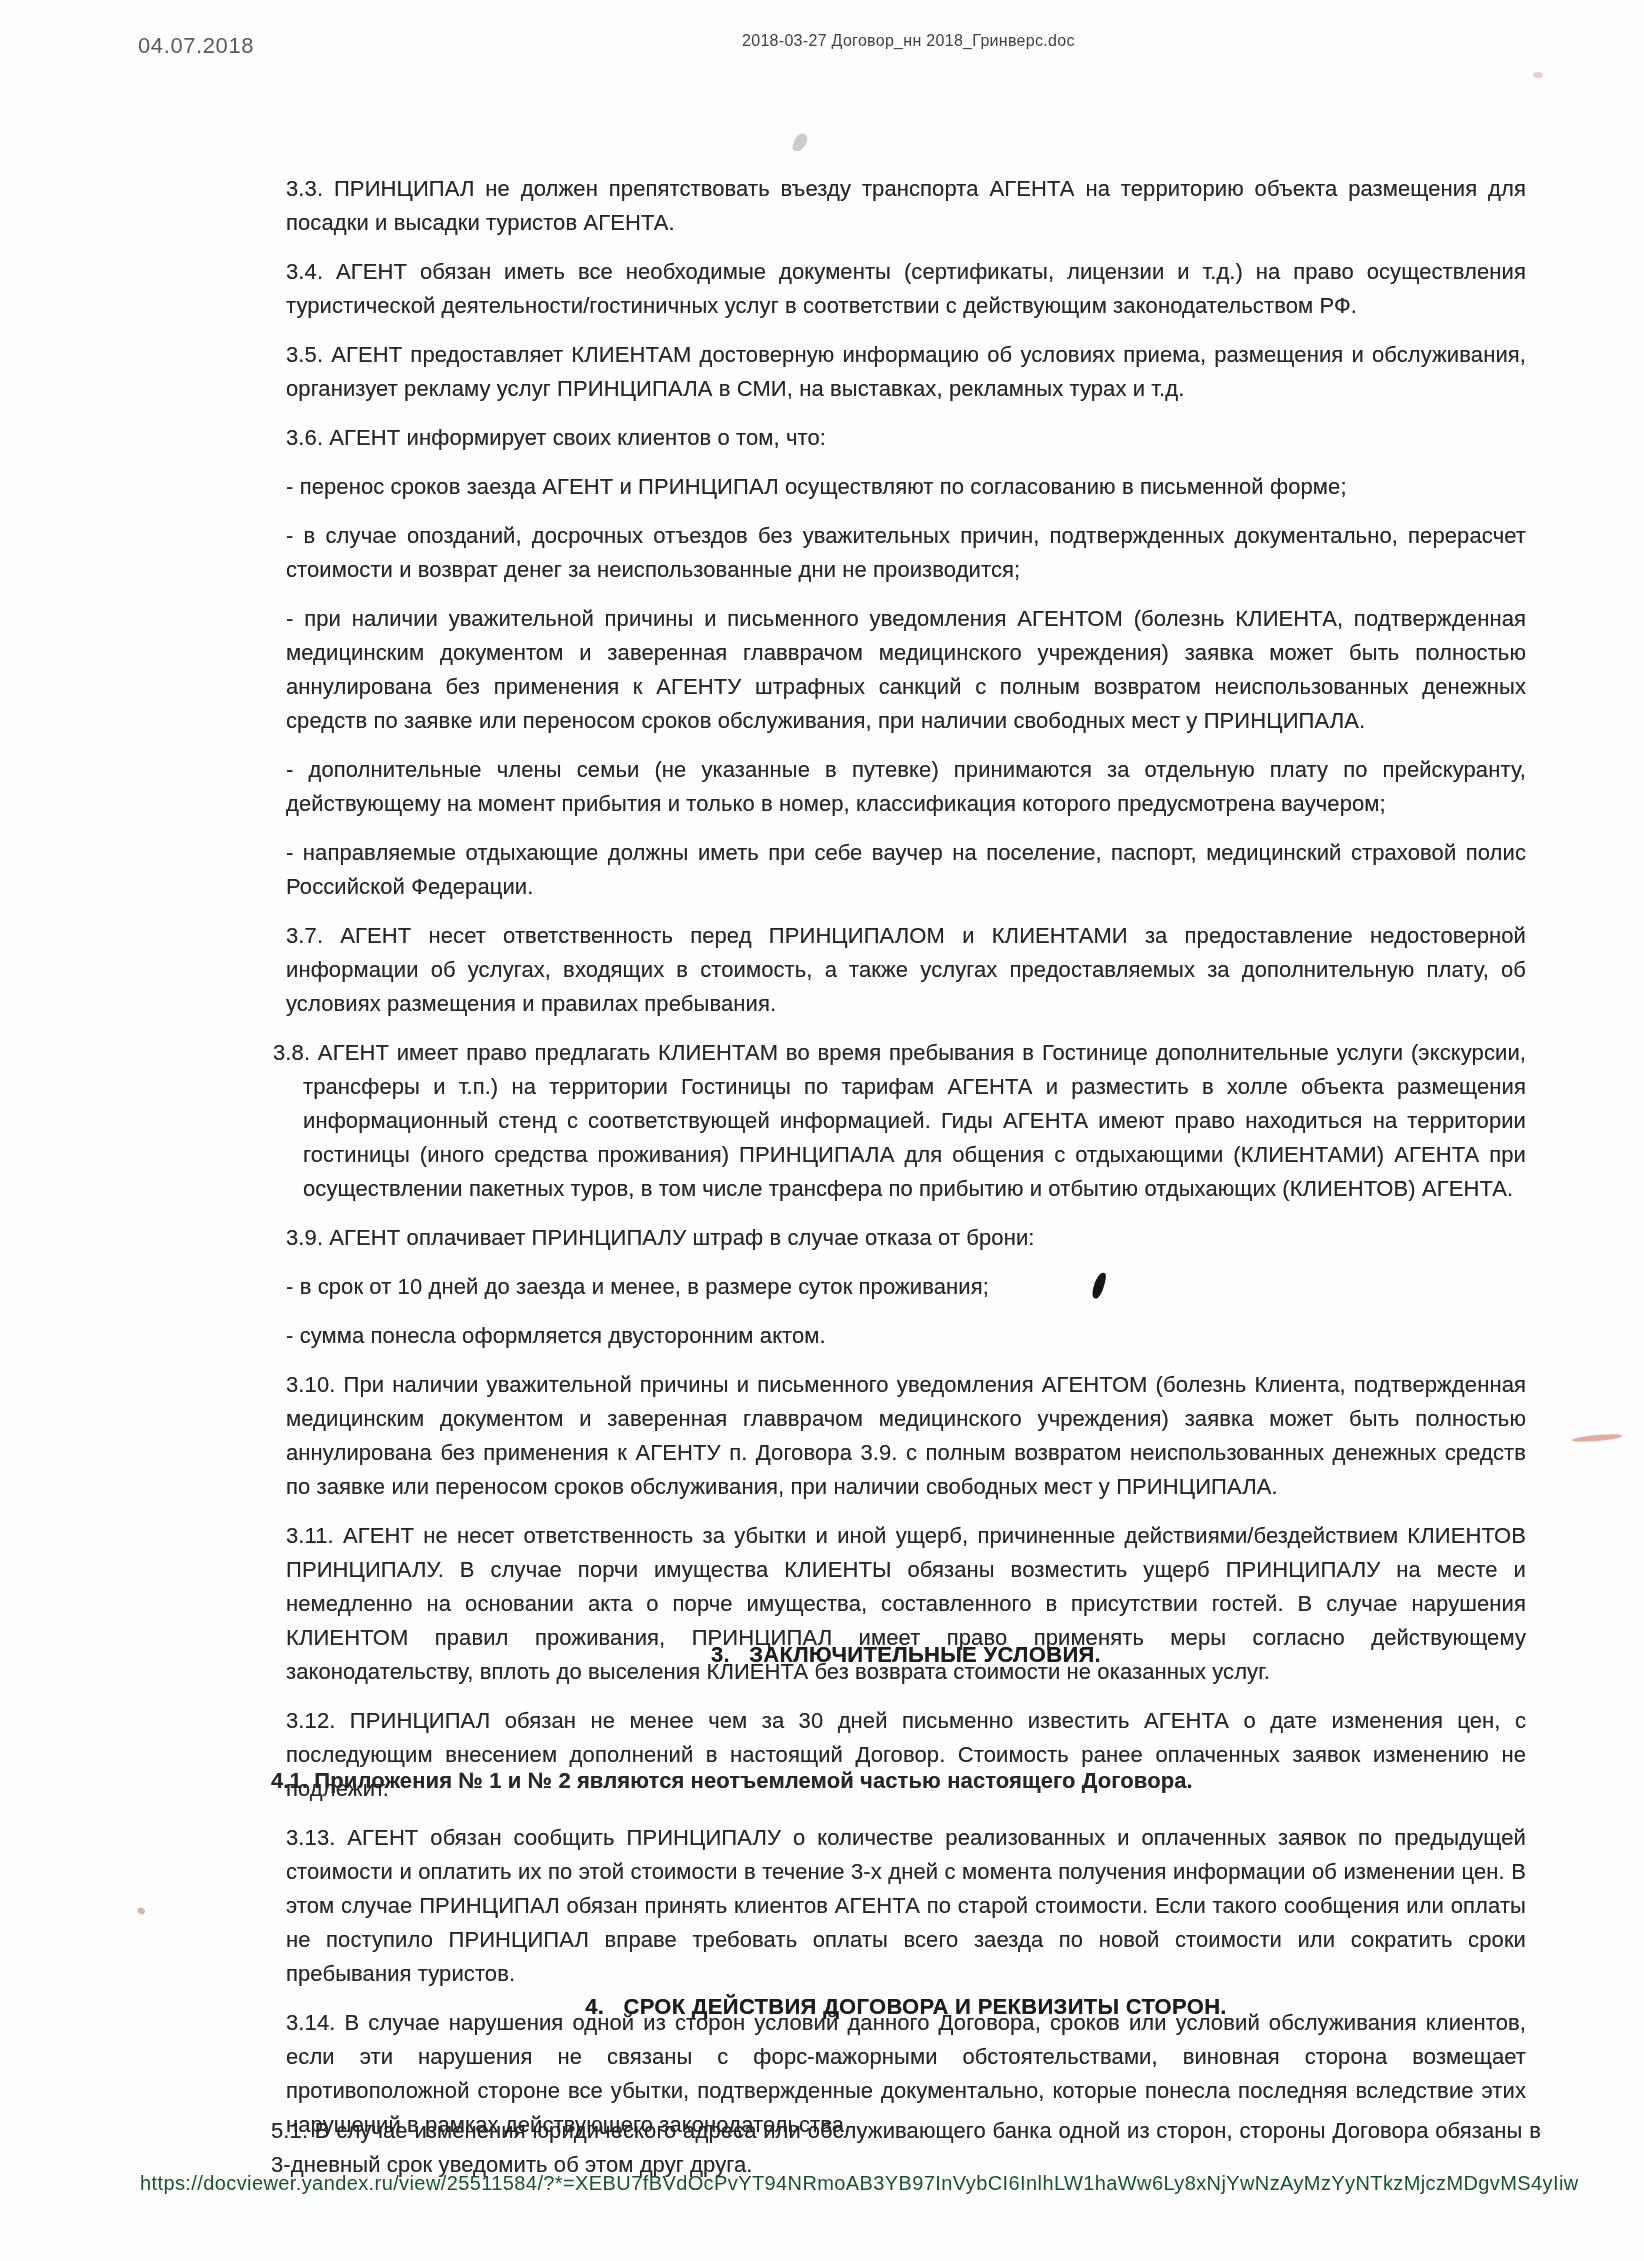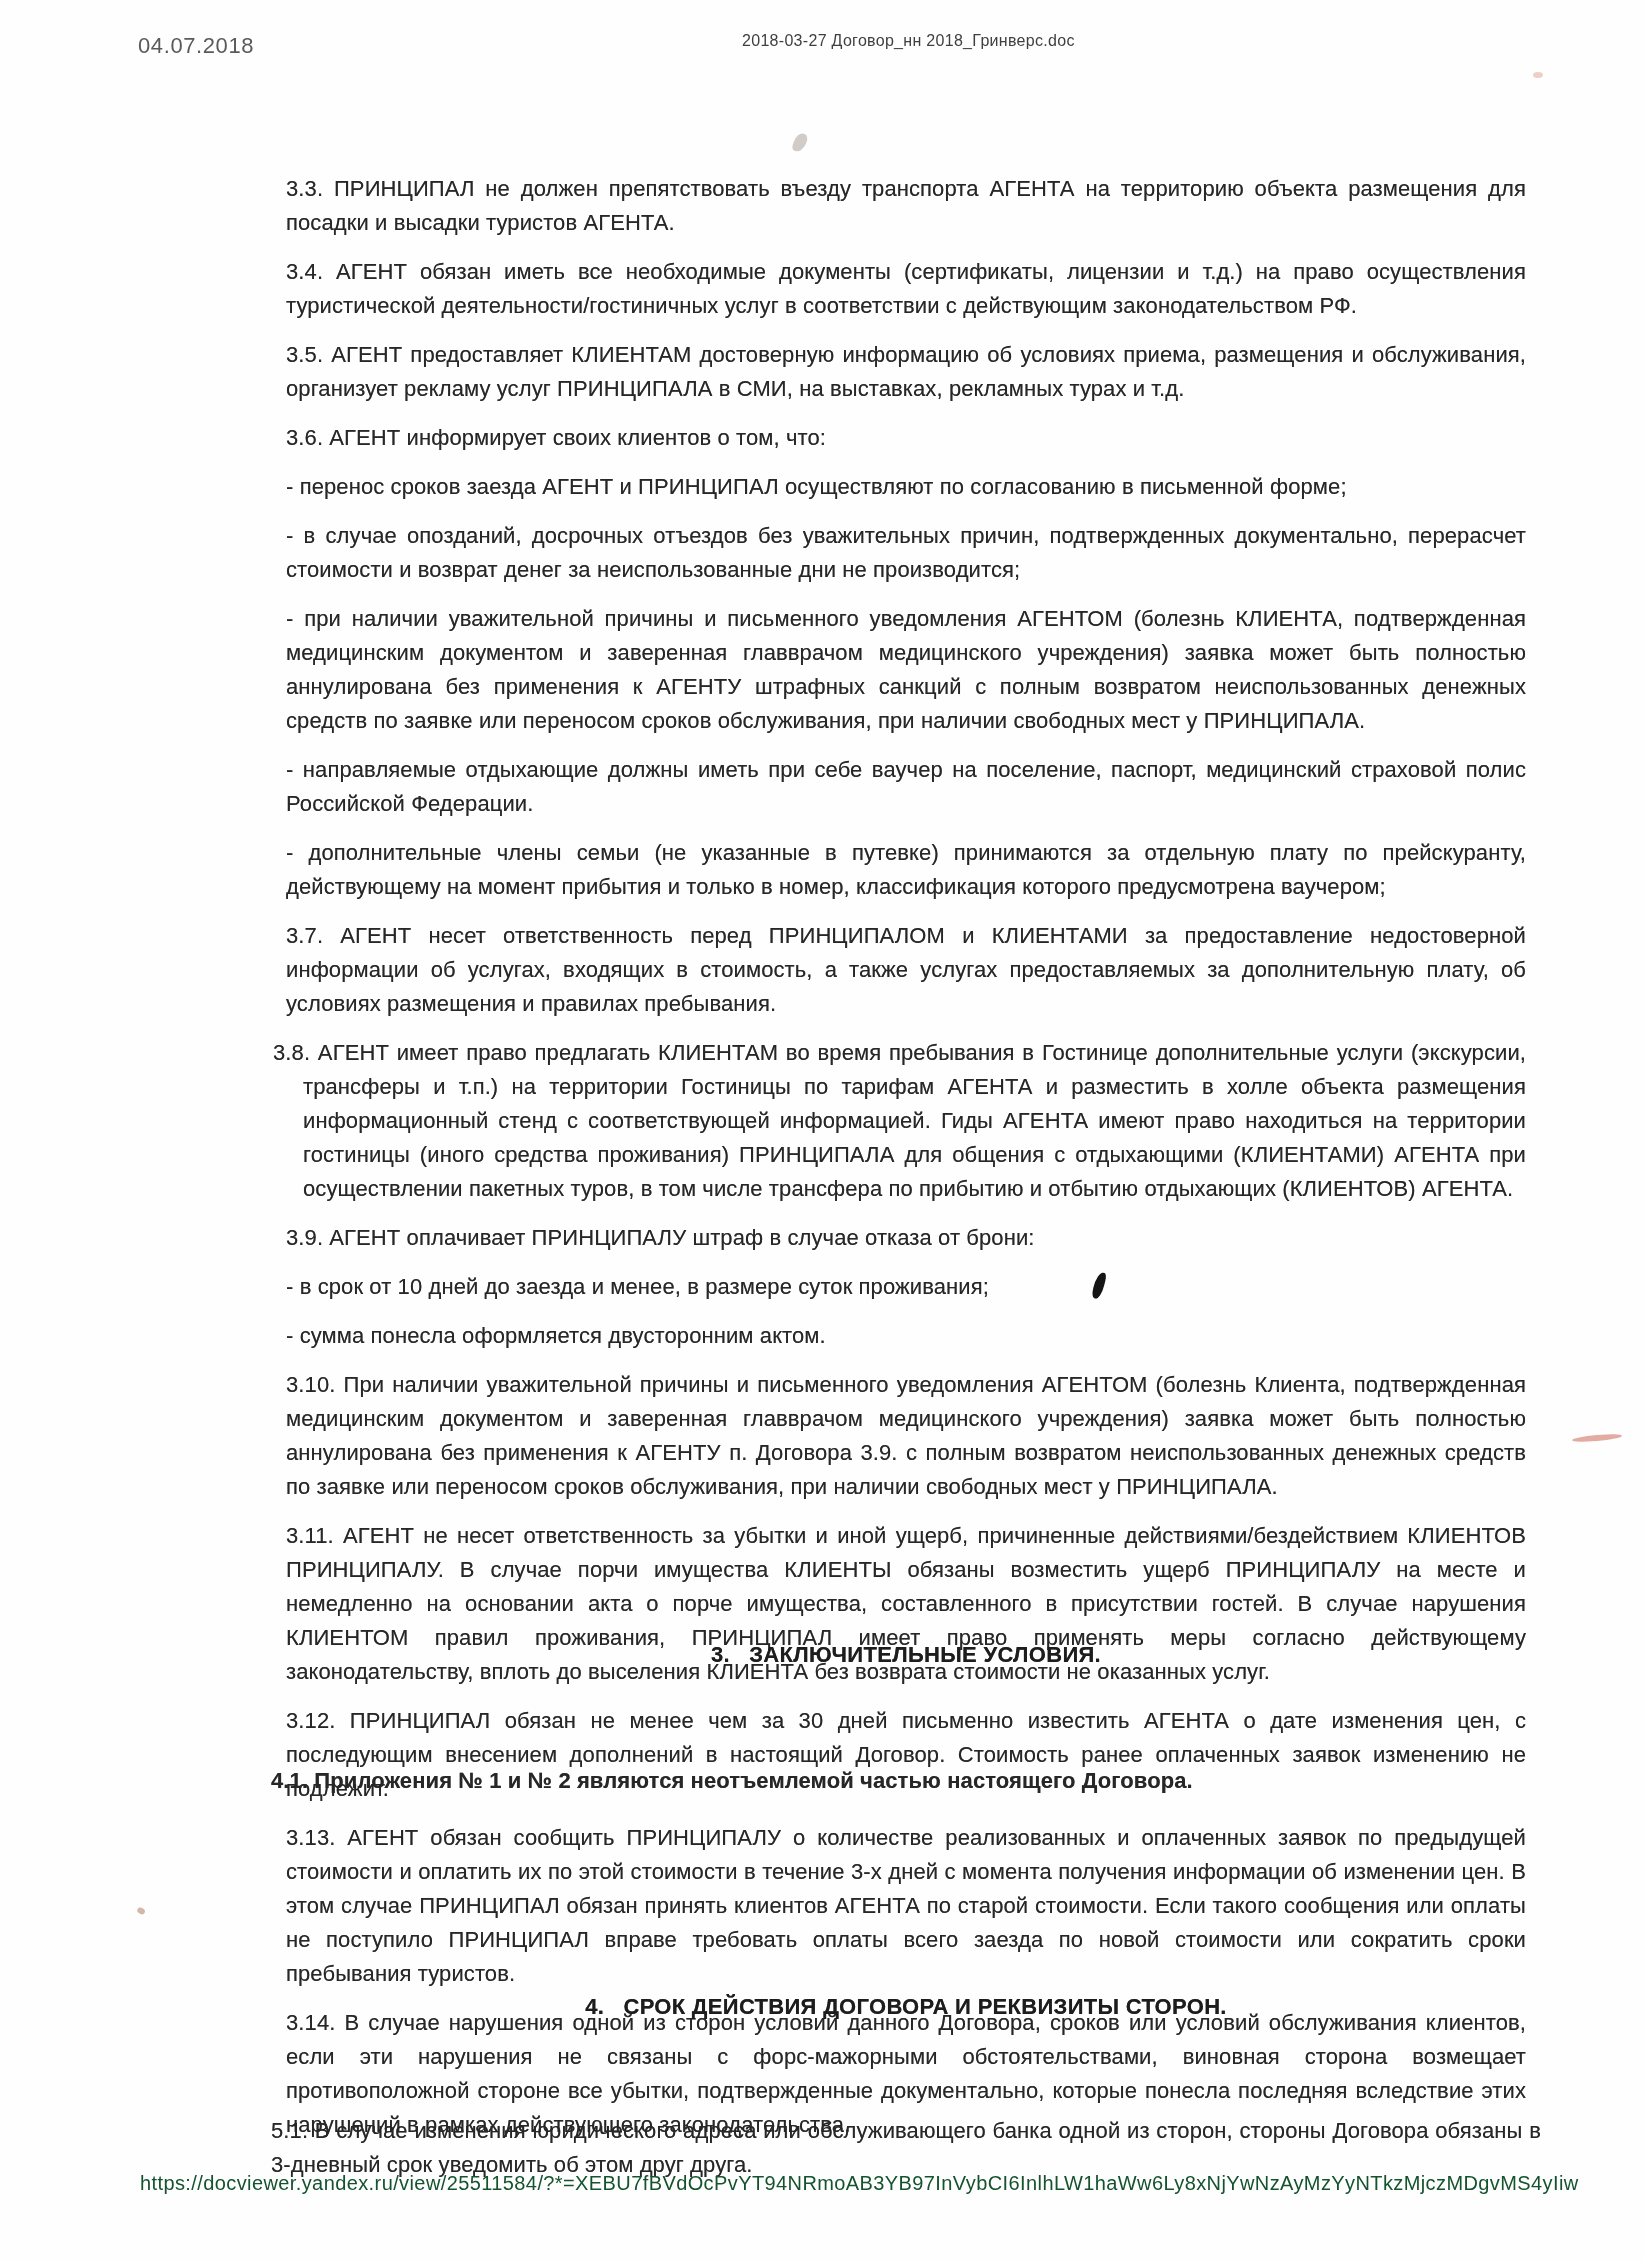--- a/index.html
+++ b/index.html
@@ -93,22 +93,22 @@
   <div class="hdr-title">2018-03-27 Договор_нн 2018_Гринверс.doc</div>
 
   <div class="content" id="content">
       <p class="blk blk-body">3.3. ПРИНЦИПАЛ не должен препятствовать въезду транспорта АГЕНТА на территорию объекта размещения для посадки и высадки туристов АГЕНТА.</p>
       <p class="blk blk-body">3.4. АГЕНТ обязан иметь все необходимые документы (сертификаты, лицензии и т.д.) на право осуществления туристической деятельности/гостиничных услуг в соответствии с действующим законодательством РФ.</p>
       <p class="blk blk-body">3.5. АГЕНТ предоставляет КЛИЕНТАМ достоверную информацию об условиях приема, размещения и обслуживания, организует рекламу услуг ПРИНЦИПАЛА в СМИ, на выставках, рекламных турах и т.д.</p>
       <p class="blk blk-body">3.6. АГЕНТ информирует своих клиентов о том, что:</p>
       <p class="blk blk-body">- перенос сроков заезда АГЕНТ и ПРИНЦИПАЛ осуществляют по согласованию в письменной форме;</p>
       <p class="blk blk-body">- в случае опозданий, досрочных отъездов без уважительных причин, подтвержденных документально, перерасчет стоимости и возврат денег за неиспользованные дни не производится;</p>
       <p class="blk blk-body">- при наличии уважительной причины и письменного уведомления АГЕНТОМ (болезнь КЛИЕНТА, подтвержденная медицинским документом и заверенная главврачом медицинского учреждения) заявка может быть полностью аннулирована без применения к АГЕНТУ штрафных санкций с полным возвратом неиспользованных денежных средств по заявке или переносом сроков обслуживания, при наличии свободных мест у ПРИНЦИПАЛА.</p>
+      <p class="blk blk-body">- дополнительные члены семьи (не указанные в путевке) принимаются за отдельную плату по прейскуранту, действующему на момент прибытия и только в номер, классификация которого предусмотрена ваучером;</p>
       <p class="blk blk-body">- направляемые отдыхающие должны иметь при себе ваучер на поселение, паспорт, медицинский страховой полис Российской Федерации.</p>
-      <p class="blk blk-body">- дополнительные члены семьи (не указанные в путевке) принимаются за отдельную плату по прейскуранту, действующему на момент прибытия и только в номер, классификация которого предусмотрена ваучером;</p>
       <p class="blk blk-body">3.7. АГЕНТ несет ответственность перед ПРИНЦИПАЛОМ и КЛИЕНТАМИ за предоставление недостоверной информации об услугах, входящих в стоимость, а также услугах предоставляемых за дополнительную плату, об условиях размещения и правилах пребывания.</p>
       <p class="blk blk-body blk-hang">3.8. АГЕНТ имеет право предлагать КЛИЕНТАМ во время пребывания в Гостинице дополнительные услуги (экскурсии, трансферы и т.п.) на территории Гостиницы по тарифам АГЕНТА и разместить в холле объекта размещения информационный стенд с соответствующей информацией.  Гиды АГЕНТА имеют право находиться на территории гостиницы (иного средства проживания) ПРИНЦИПАЛА для общения с отдыхающими (КЛИЕНТАМИ) АГЕНТА при осуществлении пакетных туров, в том числе трансфера  по прибытию и отбытию отдыхающих (КЛИЕНТОВ) АГЕНТА.</p>
       <p class="blk blk-body">3.9. АГЕНТ оплачивает ПРИНЦИПАЛУ штраф в случае отказа от брони:</p>
       <p class="blk blk-body">- в срок от 10 дней до заезда и менее, в размере суток проживания;</p>
       <p class="blk blk-body">- сумма понесла оформляется двусторонним актом.</p>
       <p class="blk blk-body">3.10. При наличии уважительной причины и письменного уведомления АГЕНТОМ (болезнь Клиента, подтвержденная медицинским документом и заверенная главврачом медицинского учреждения) заявка может быть полностью аннулирована без применения к АГЕНТУ п. Договора 3.9. с полным возвратом неиспользованных денежных средств по заявке или переносом сроков обслуживания, при наличии свободных мест у ПРИНЦИПАЛА.</p>
       <p class="blk blk-body">3.11. АГЕНТ не несет ответственность за убытки и иной ущерб, причиненные действиями/бездействием КЛИЕНТОВ ПРИНЦИПАЛУ. В случае порчи имущества КЛИЕНТЫ обязаны возместить ущерб ПРИНЦИПАЛУ на месте и немедленно на основании акта о порче имущества, составленного в присутствии гостей. В случае нарушения КЛИЕНТОМ правил проживания, ПРИНЦИПАЛ имеет право применять меры согласно действующему законодательству, вплоть до выселения КЛИЕНТА без возврата стоимости не оказанных услуг.</p>
       <p class="blk blk-body">3.12. ПРИНЦИПАЛ обязан не менее чем за 30 дней письменно известить АГЕНТА о дате изменения цен, с последующим внесением дополнений в настоящий Договор. Стоимость ранее оплаченных заявок изменению не подлежит.</p>
       <p class="blk blk-body">3.13. АГЕНТ обязан сообщить ПРИНЦИПАЛУ о количестве реализованных и оплаченных заявок по предыдущей стоимости и оплатить их по этой стоимости в течение 3-х дней с момента получения информации об изменении цен. В этом случае ПРИНЦИПАЛ обязан принять клиентов АГЕНТА по старой стоимости. Если такого сообщения или оплаты не поступило ПРИНЦИПАЛ вправе требовать оплаты всего заезда по новой стоимости или сократить сроки пребывания туристов.</p>
       <p class="blk blk-body">3.14. В случае нарушения одной из сторон условий данного Договора, сроков или условий обслуживания клиентов, если эти нарушения не связаны с форс-мажорными обстоятельствами, виновная сторона возмещает противоположной стороне все убытки, подтвержденные документально, которые понесла последняя вследствие этих нарушений в рамках действующего законодательства.</p>

